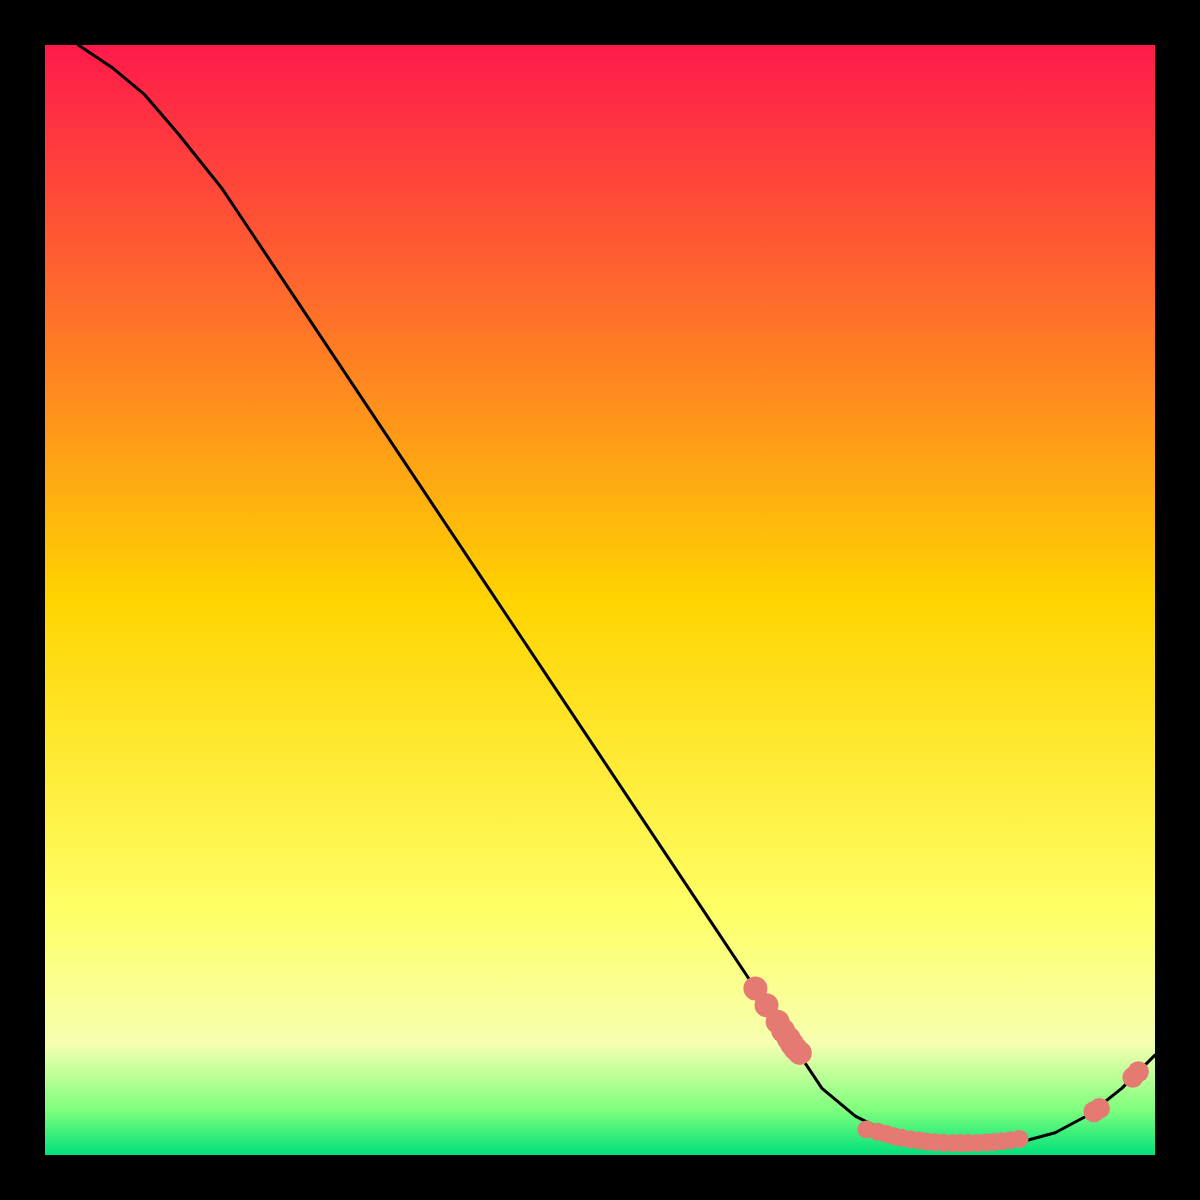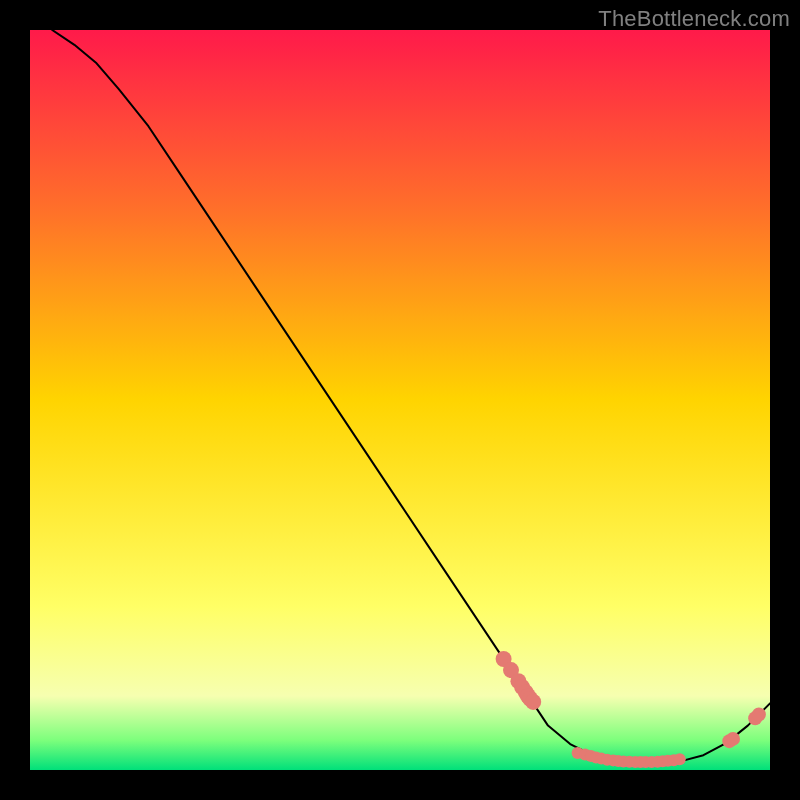--- a/index.html
+++ b/index.html
@@ -37,21 +37,20 @@
     user-select: none;
   }
   svg {
     display: block;
   }
 </style>
 </head>
 <body>
 
 <div class="frame">
-  <div class="watermark">TheBottleneck.com</div>
   <div class="plot-area">
     <svg id="chart-svg" width="740" height="740" viewBox="0 0 740 740">
       <defs>
         <linearGradient id="bg-grad" x1="0" y1="0" x2="0" y2="1">
             <stop offset="0%" stop-color="#ff1a4a"></stop>
             <stop offset="24%" stop-color="#ff6f2a"></stop>
             <stop offset="50%" stop-color="#ffd400"></stop>
             <stop offset="78%" stop-color="#ffff66"></stop>
             <stop offset="90%" stop-color="#f6ffb0"></stop>
             <stop offset="96%" stop-color="#7cff7c"></stop>

